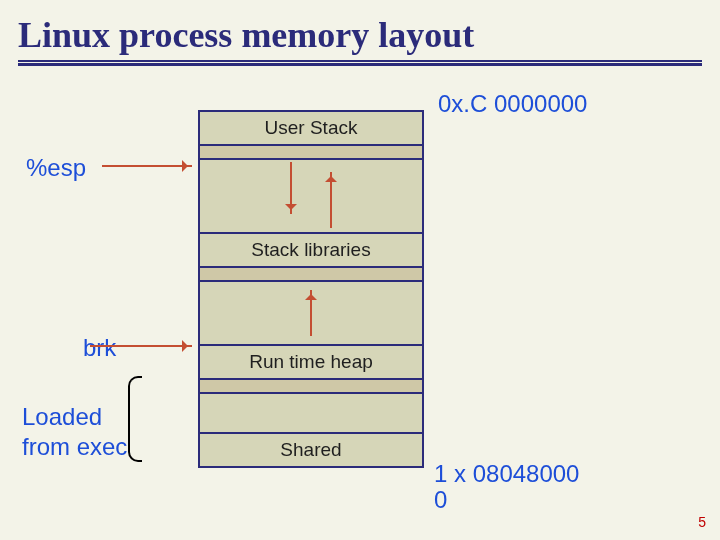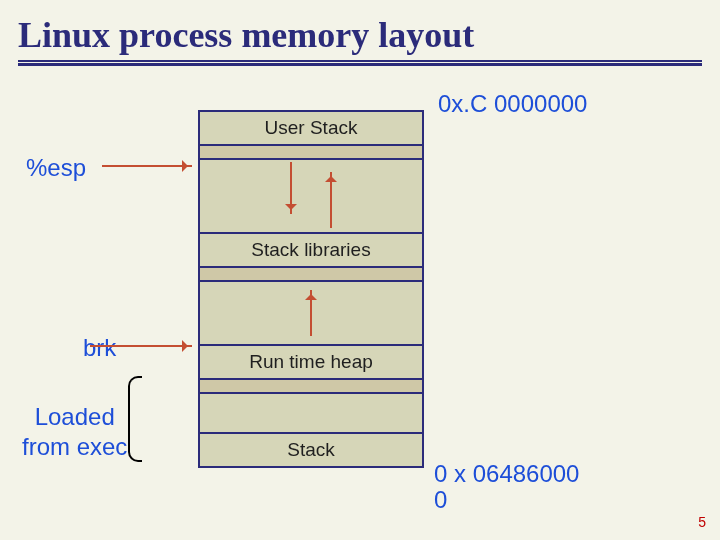--- a/index.html
+++ b/index.html
@@ -111,30 +111,30 @@
   <div class="col">
     <div class="row">User Stack</div>
     <div class="row thin"></div>
     <div class="row" style="height:74px"></div>
     <div class="row">Stack libraries</div>
     <div class="row thin"></div>
     <div class="row" style="height:64px"></div>
     <div class="row">Run time heap</div>
     <div class="row thin"></div>
     <div class="row" style="height:40px"></div>
-    <div class="row">Stack</div>
+    <div class="row">Shared</div>
   </div>
 
   <div class="label" style="left:438px; top:18px;">0x.C 0000000</div>
-  <div class="label" style="left:434px; top:388px;">0 x 06486000</div>
+  <div class="label" style="left:434px; top:388px;">1 x 08048000</div>
   <div class="label" style="left:434px; top:414px;">0</div>
 
   <div class="label" style="left:26px; top:82px;">%esp</div>
   <div class="label" style="left:50px; top:262px;margin-left:33px;">brk</div>
-  <div class="label" style="left:22px; top:330px; text-align:center; line-height:1.25; white-space:pre;">Loaded
+  <div class="label" style="left:22px; top:330px; text-align:left; line-height:1.25; white-space:pre;">Loaded
 from exec</div>
 
   <div class="arrow h-arrow" style="left:102px; top:93px; width:90px;"></div>
   <div class="arrow h-arrow" style="left:90px; top:273px; width:102px;"></div>
 
   <div class="arrow v-arrow down" style="left:290px; top:90px; height:52px;"></div>
   <div class="arrow v-arrow up" style="left:330px; top:100px; height:56px;"></div>
   <div class="arrow v-arrow up" style="left:310px; top:218px; height:46px;"></div>
 
   <div class="brace" style="left:128px; top:304px; height:86px;"></div>

